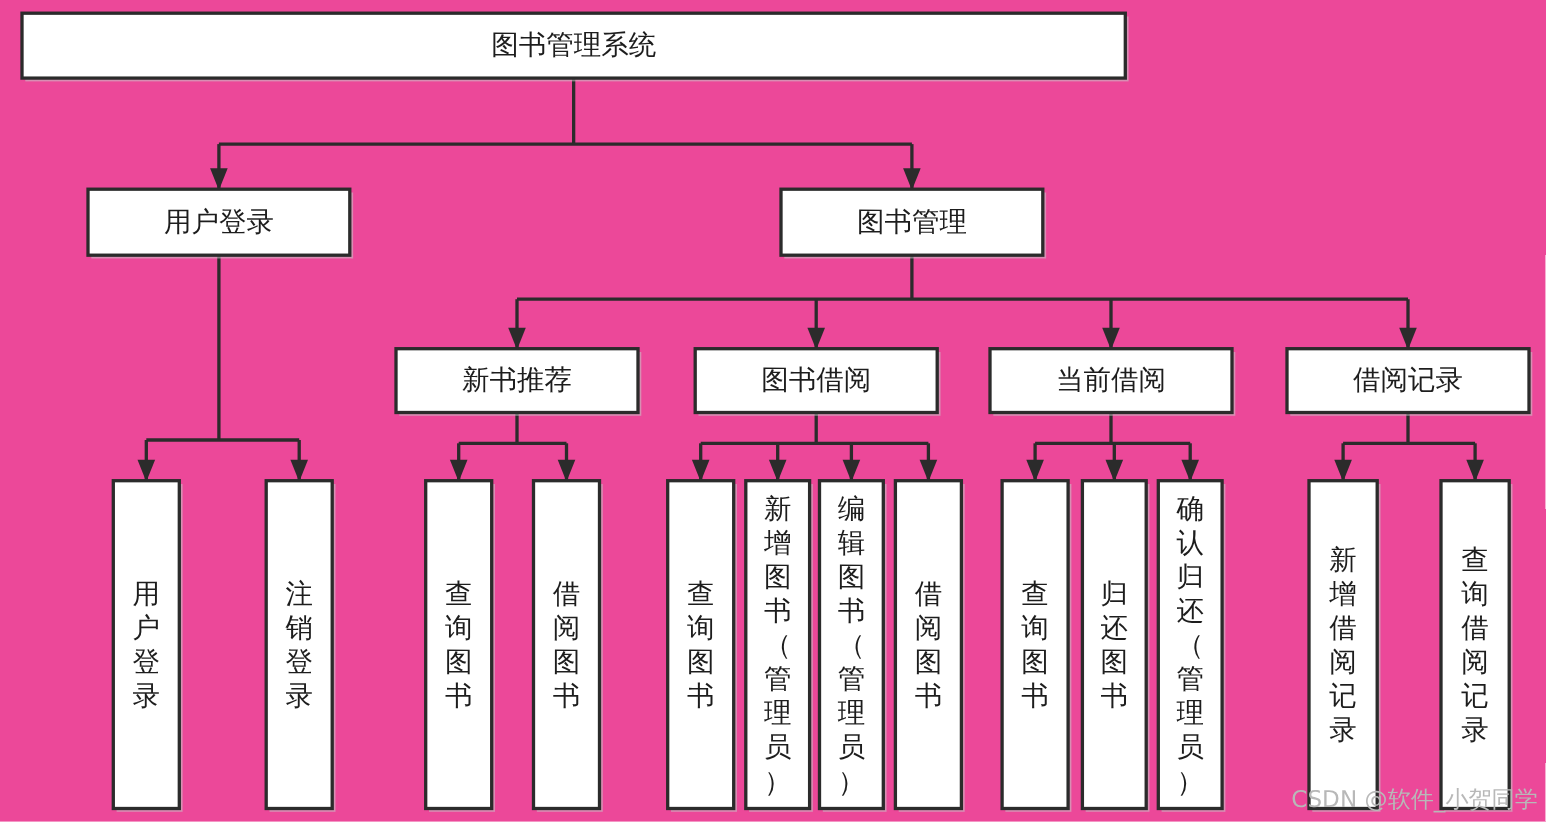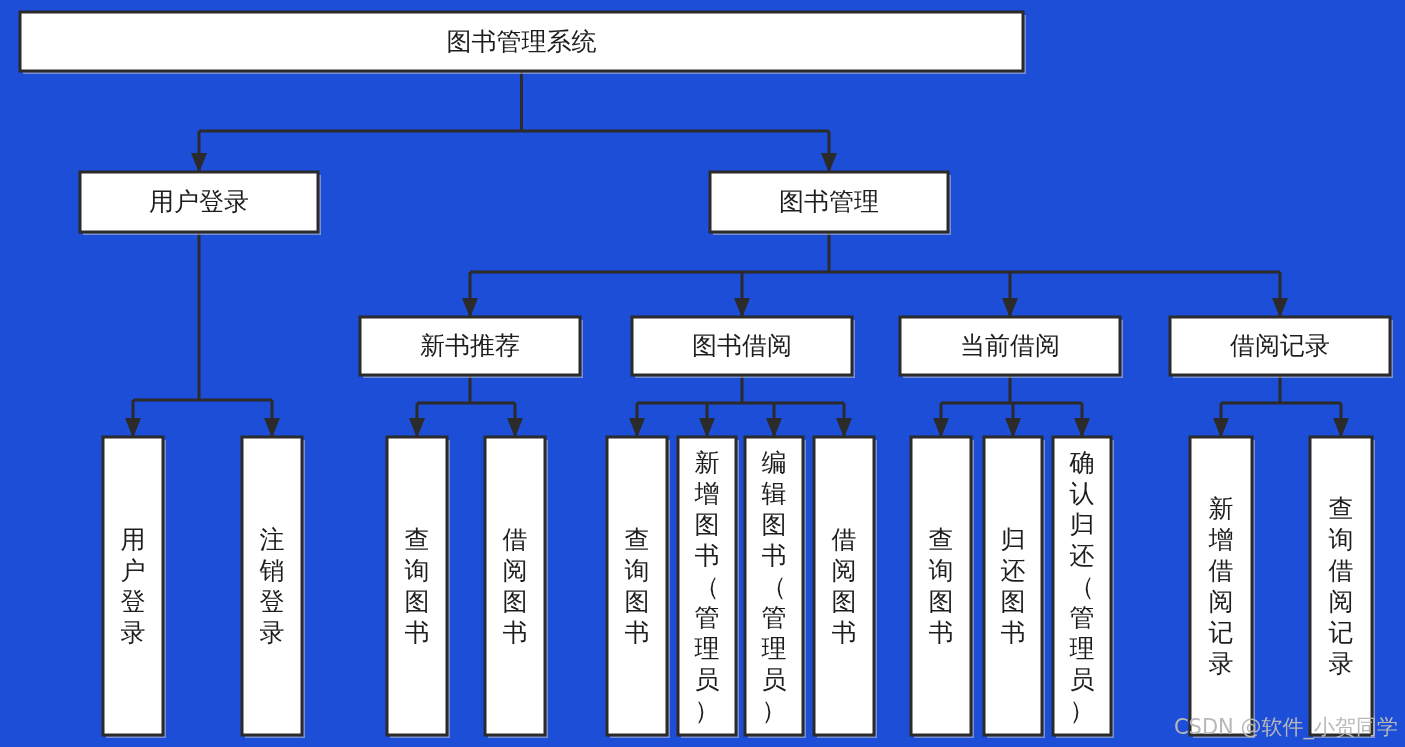--- a/index.html
+++ b/index.html
@@ -11,21 +11,21 @@
   body {
     width: 1405px;
     height: 747px;
     font-family: "DejaVu Sans", "Liberation Sans", sans-serif;
     overflow: hidden;
   }
   #diagram-root {
     position: relative;
     width: 1405px;
     height: 747px;
-    background: #1d4ed8;
+    background: #ec4899;
   }
   svg#diagram-svg {
     position: absolute;
     top: 0;
     left: 0;
     width: 1405px;
     height: 747px;
     display: block;
   }
   .node-box {

